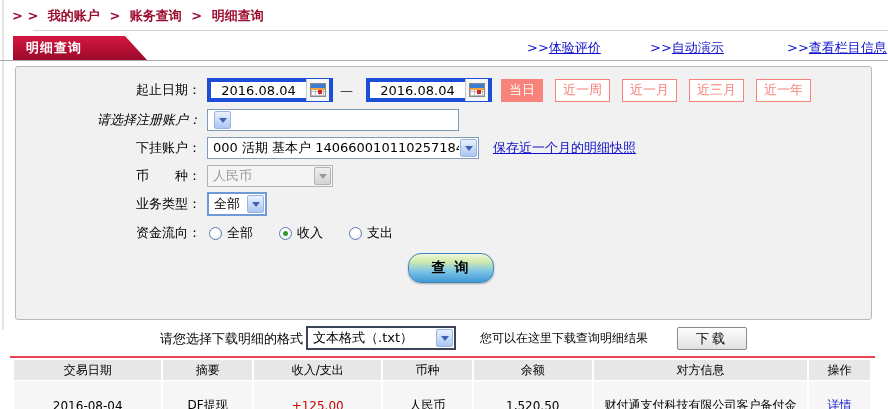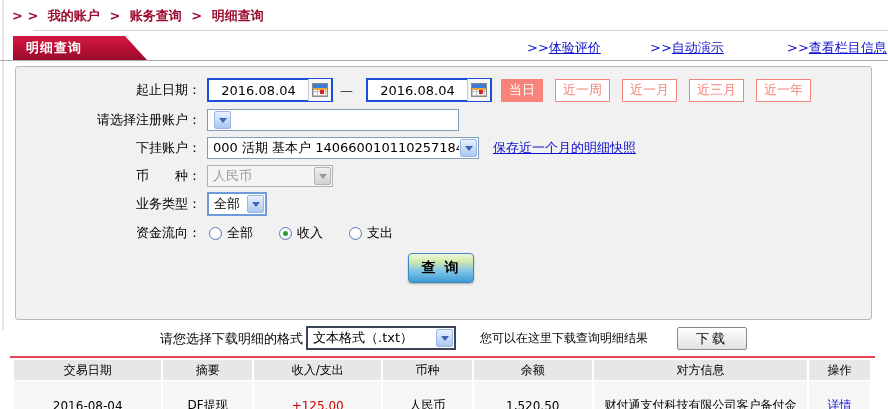--- a/index.html
+++ b/index.html
@@ -22,26 +22,26 @@
   .rule-tab { position:absolute; left:0; right:0; top:60px; height:1px; background:#ababab; }
 
   .hlink { position:absolute; top:39px; font-size:13px; color:#0f0fcc; text-decoration:none; cursor:pointer; }
   .hlink .lbl { text-decoration:underline; }
   .hlink1 { left:527px; } .hlink2 { left:650px; } .hlink3 { left:787px; }
 
   
   .panel { position:absolute; left:15px; top:66px; width:857px; height:254px; background:#f1f1f1;
            border:1px solid #b9b9b9; border-radius:3px; }
   .row { position:absolute; left:10px; display:flex; align-items:center; height:26px; }
-  .r1 { top:10px; } .r2 { top:40px; } .r3 { top:68px;justify-content:center; } .r4 { top:96px; } .r5 { top:124px; } .r6 { top:153px; }
+  .r1 { top:10px; } .r2 { top:40px;font-style:italic; } .r3 { top:68px;justify-content:center; } .r4 { top:96px; } .r5 { top:124px; } .r6 { top:153px; }
   .flabel { width:175px; text-align:right; font-size:13px; color:#000; flex:none; }
 
   
   .datefield { display:flex; align-items:center; width:126px; height:24px; background:#fff;
-               border:2px solid #1d4ed8; margin-left:6px; cursor:text; }
+               border:4px solid #1d4ed8; margin-left:6px; cursor:text; }
   .datefield .val { flex:1; text-align:center; font-size:13px; color:#000; }
   .cal-btn { width:23px; height:22px; border-left:1px solid #c9c9c9; background:#f6f6f6;
              display:flex; align-items:center; justify-content:center; cursor:pointer; flex:none; }
   .cal-icon { width:16px; height:14px; border:1px solid #8a8a8a; background-color:#fff; position:relative;
               background-image:
                 linear-gradient(#3a7bd5 0, #3a7bd5 4px, #f2a33c 4px, #f2a33c 6px, rgba(0,0,0,0) 6px),
                 repeating-linear-gradient(90deg, #bdbdbd 0 1px, rgba(0,0,0,0) 1px 4px),
                 repeating-linear-gradient(0deg, #bdbdbd 0 1px, rgba(0,0,0,0) 1px 4px); }
   .cal-icon::after { content:""; position:absolute; right:3px; bottom:2px; width:4px; height:4px; background:#cc2a2a; }
   .dash { margin:0 7px; font-size:13px; color:#333; }
@@ -69,22 +69,22 @@
   .snap-link { margin-left:14px; font-size:13px; color:#0f0fcc; text-decoration:underline; cursor:pointer; }
 
   
   .radio-group { display:flex; align-items:center; margin-left:8px; }
   .radio-opt { display:flex; align-items:center; margin-right:26px; cursor:pointer; }
   .radio { width:13px; height:13px; border-radius:50%; border:1px solid #5a7ab0;
            background:radial-gradient(circle at 35% 30%, #fff 40%, #e4e8ee); position:relative; margin-right:5px; flex:none; }
   .radio.checked::after { content:""; position:absolute; left:3px; top:3px; width:5px; height:5px; border-radius:50%; background:#2d9e2d; }
   .radio-opt .rlbl { font-size:13px; color:#000; }
 
-  .query-btn { position:absolute; left:392px; top:186px; width:66px; height:30px;
-               border:1px solid #3e86c0; border-radius:4px; color:#000; font-weight:bold; font-size:14px;
+  .query-btn { position:absolute; left:392px; top:186px; width:86px; height:30px;
+               border:1px solid #3e86c0; border-radius:13px; color:#000; font-weight:bold; font-size:14px;
                background:linear-gradient(180deg,#eff7d8 0%, #cfe9ac 28%, #7cc3e8 62%, #3e9bd4 100%);
                display:flex; align-items:center; justify-content:center; letter-spacing:2px;
                box-shadow:0 1px 2px rgba(0,0,0,.3); cursor:pointer; }
 
   
   .dl-label { position:absolute; left:160px; top:330px; font-size:13px; color:#000; }
   .dl-select { position:absolute; left:306px; top:326px; width:150px; height:24px; margin:0;
                border:2px solid #3c4558; }
   .dl-hint { position:absolute; left:480px; top:330px; font-size:12px; color:#000;text-align:center; }
   .dl-btn { position:absolute; left:677px; top:327px; width:70px; height:23px;

